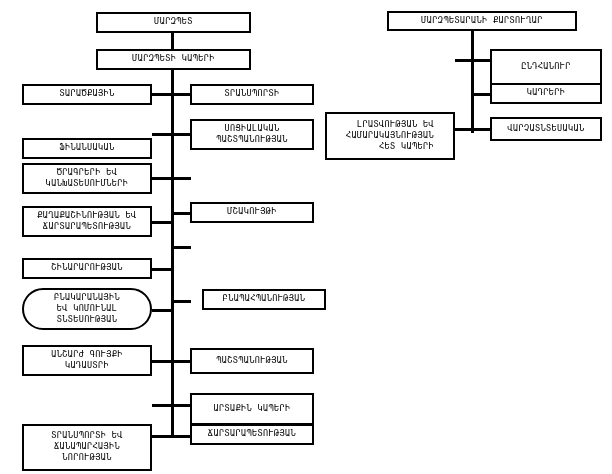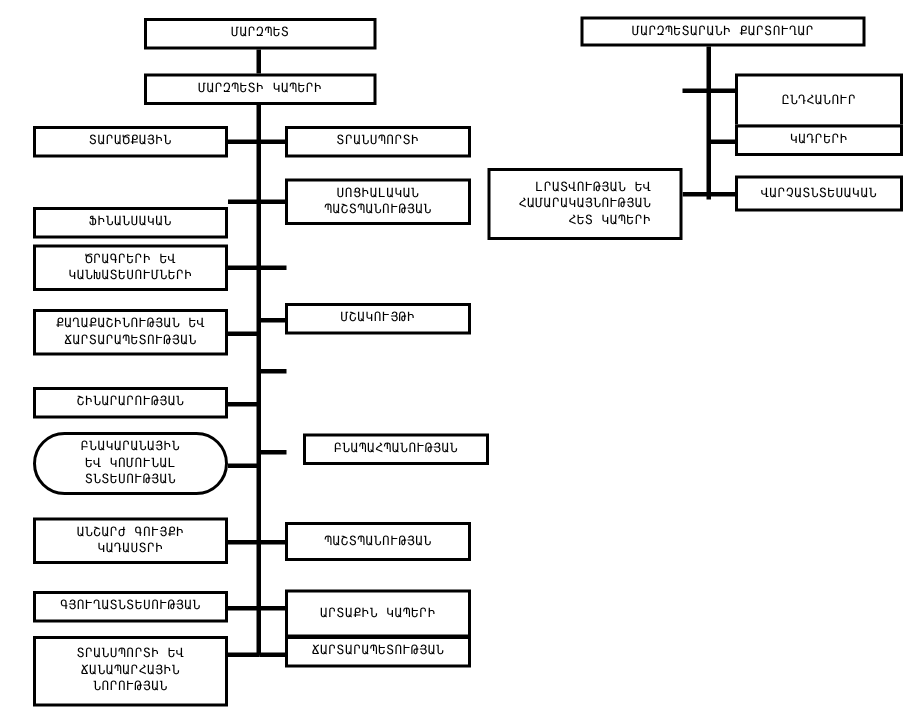--- a/index.html
+++ b/index.html
@@ -74,21 +74,20 @@
   <div class="line hline" style="left:152px; top:309px; width:21px; height:3px;"></div>
   <div class="box" style="left:22px; top:288px; width:130px; height:42px;border-radius:21px;">ԲՆԱԿԱՐԱՆԱՅԻՆ
 ԵՎ ԿՈՄՈՒՆԱԼ
 ՏՆՏԵՍՈՒԹՅԱՆ</div>
 
   <div class="line hline" style="left:152px; top:360px; width:21px; height:3px;"></div>
   <div class="box" style="left:22px; top:345px; width:130px; height:31px;">ԱՆՇԱՐԺ ԳՈՒՅՔԻ
 ԿԱԴԱՍՏՐԻ</div>
 
   <div class="line hline" style="left:152px; top:404px; width:21px; height:3px;"></div>
-  <div class="box" style="left:22px; top:394px; width:130px; height:21px;">ԳՅՈՒՂԱՏՆՏԵՍՈՒԹՅԱՆ</div>
 
   <div class="line hline" style="left:152px; top:435px; width:21px; height:3px;"></div>
   <div class="box" style="left:22px; top:424px; width:130px; height:47px;">ՏՐԱՆՍՊՈՐՏԻ ԵՎ
 ՃԱՆԱՊԱՐՀԱՅԻՆ
 ՆՈՐՈՒԹՅԱՆ</div>
 
   <div class="line hline" style="left:173px; top:93px; width:18px; height:3px;"></div>
   <div class="box" style="left:190px; top:84px; width:124px; height:21px;">ՏՐԱՆՍՊՈՐՏԻ</div>
 
   <div class="line hline" style="left:173px; top:133px; width:18px; height:3px;"></div>

